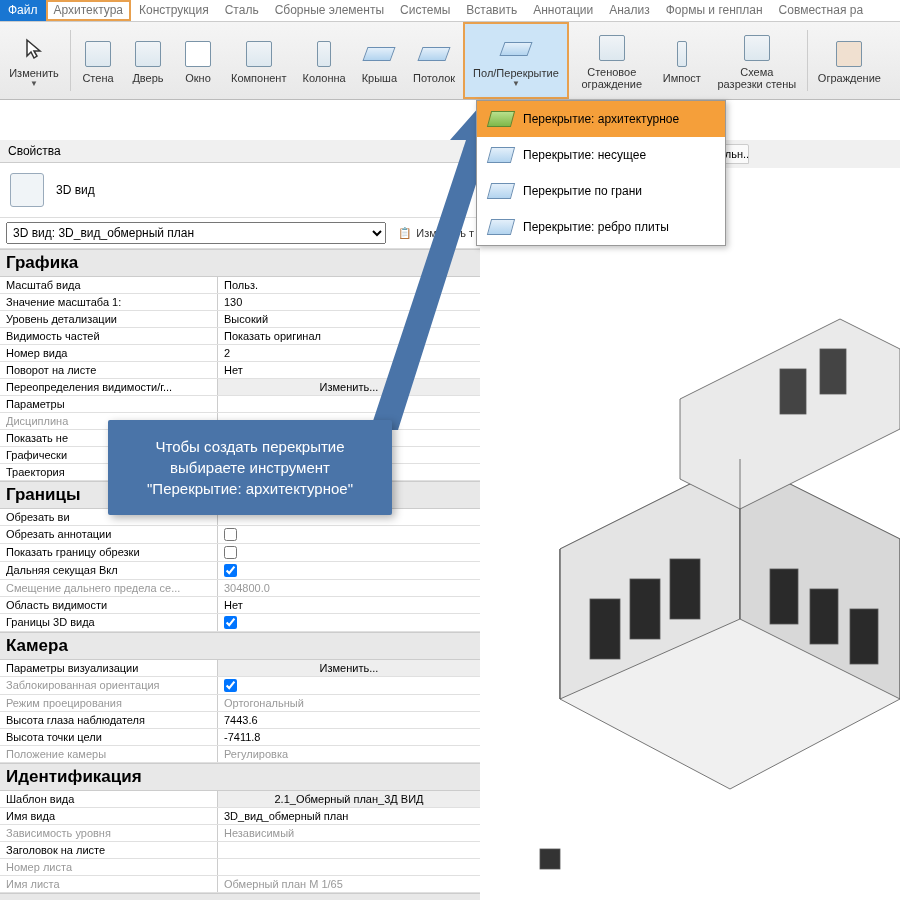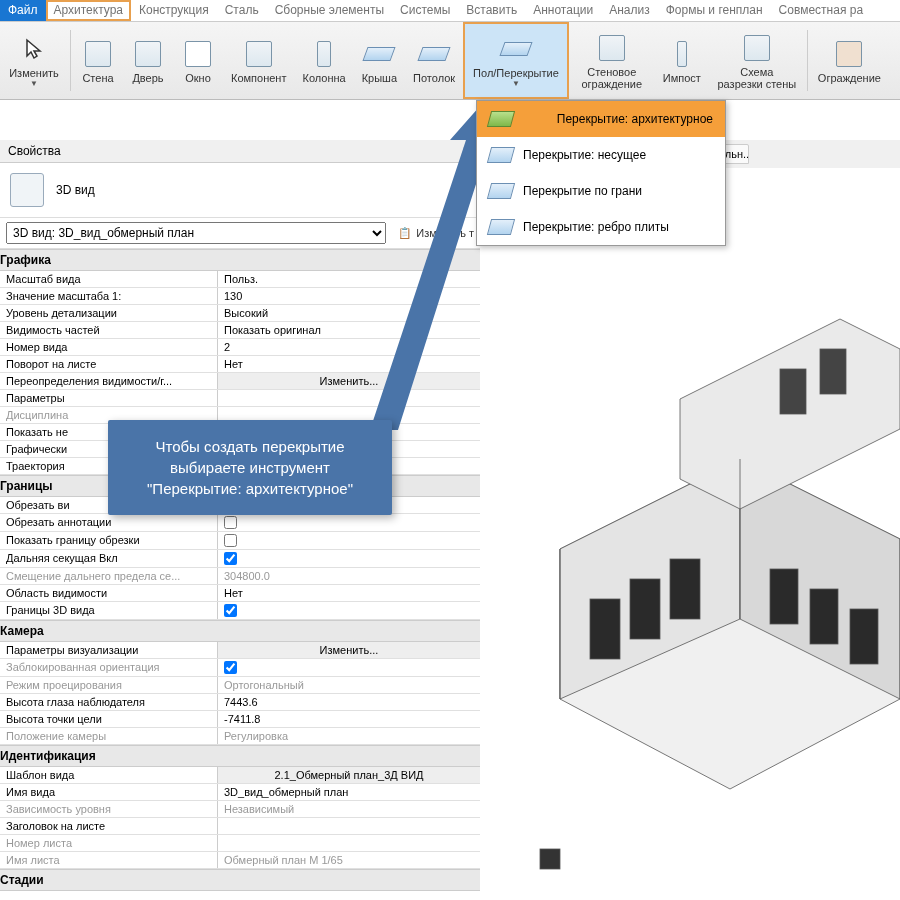--- a/index.html
+++ b/index.html
@@ -21,35 +21,35 @@
   .ribbon-sep { width: 1px; background: #ccc; margin: 8px 2px; }
   .chev { font-size: 8px; color: #555; }
   
   
   .box-icon { width: 26px; height: 26px; border: 1.5px solid #7a94a8; background: linear-gradient(#f0f4f7, #dde8ef); border-radius: 2px; }
   .slab-icon { width: 28px; height: 14px; background: linear-gradient(#e3effa, #b3d4ef); border: 1px solid #6b8fb3; transform: skewX(-20deg); }
   
   
   .dropdown { position: absolute; top: 100px; left: 476px; width: 250px; background: #fff; border: 1px solid #999; box-shadow: 2px 2px 6px rgba(0,0,0,0.25); z-index: 100; }
   .dd-item { display: flex; align-items: center; padding: 10px 12px; cursor: pointer; gap: 10px; }
-  .dd-item.selected { background: #f59f3a; color: #000; justify-content: space-between; }
+  .dd-item.selected { background: #f59f3a; color: #000; }
   .dd-icon { width: 24px; height: 16px; border: 1px solid #6b8fb3; background: linear-gradient(#e3effa, #b3d4ef); transform: skewX(-15deg); flex-shrink: 0; }
   .dd-icon.green { background: linear-gradient(#b8e08c, #7fb84a); border-color: #5a8a35; }
   
   
   .props-panel { position: absolute; top: 140px; left: 0; width: 480px; background: #f5f5f5; }
   .props-title { background: #f0f0f0; padding: 4px 8px; font-size: 12px; border-bottom: 1px solid #ccc; display: flex; justify-content: space-between; }
   .props-close { cursor: pointer; color: #666; }
   .props-header { display: flex; align-items: center; padding: 10px; background: #fff; border-bottom: 1px solid #ddd; gap: 12px; }
   .props-header-icon { width: 34px; height: 34px; border: 1.5px solid #9ab; background: #f0f4f7; border-radius: 3px; }
   .props-selector { display: flex; padding: 4px 6px; background: #fff; border-bottom: 1px solid #ddd; gap: 13px; align-items: center; }
   .props-selector select { flex: 1; font-size: 12px; padding: 2px; }
   .edit-type { font-size: 11px; color: #333; display: flex; align-items: center; gap: 4px; }
   
-  .prop-group-header { background: #e8e8e8; padding: 3px 0; font-weight: bold; font-size: 12px; border-top: 1px solid #ccc; border-bottom: 1px solid #ccc; text-align: left; }
+  .prop-group-header { background: #e8e8e8; padding: 3px 6px; font-weight: bold; font-size: 17px; border-top: 1px solid #ccc; border-bottom: 1px solid #ccc; text-align: left; }
   .prop-row { display: flex; border-bottom: 1px solid #e0e0e0; font-size: 11px; background: #fff; }
   .prop-label { width: 218px; padding: 2px 6px; border-right: 1px solid #ccc; overflow: hidden; white-space: nowrap; text-overflow: ellipsis; text-align: left; }
   .prop-label.disabled { color: #999; }
   .prop-value { flex: 1; padding: 2px 6px; text-align: left; display: flex; align-items: center; }
   .prop-value input[type=checkbox] { margin: 0; }
   .prop-value.btn { background: #eee; justify-content: center; cursor: pointer; }
   
   
   .doc-tabs { position: absolute; top: 140px; left: 480px; right: 0; display: flex; gap: 2px; padding: 4px 6px; background: #f0f0f0; border-bottom: 1px solid #ccc; }
   .doc-tab { display: flex; align-items: center; gap: 6px; padding: 3px 10px; background: #fafafa; border: 1px solid #ccc; border-radius: 2px 2px 0 0; font-size: 11px; cursor: pointer; max-width: 200px; overflow: hidden; white-space: nowrap; text-overflow: ellipsis; }

